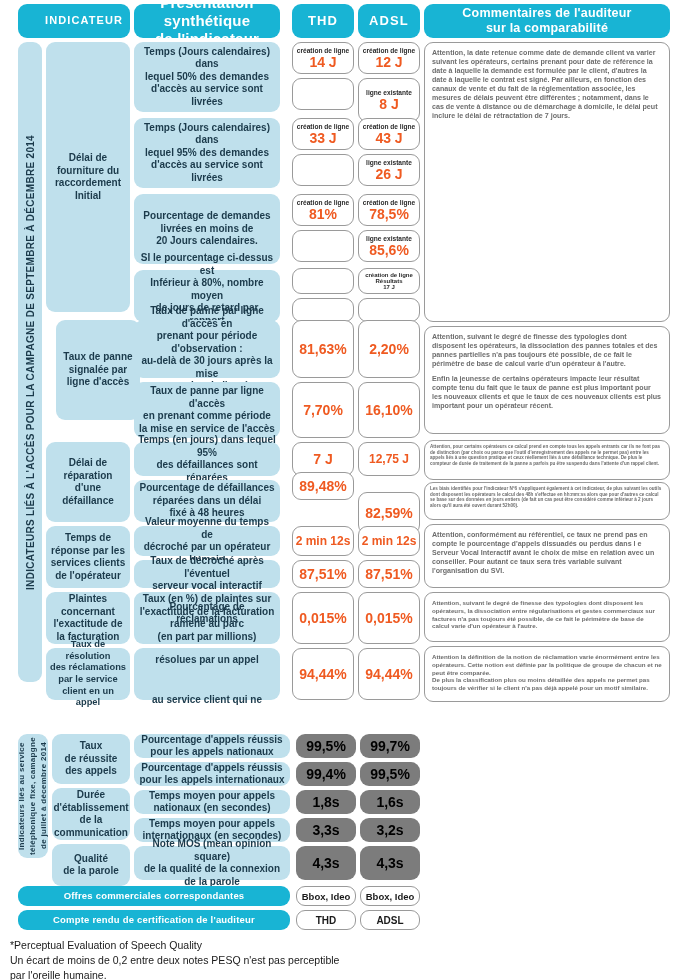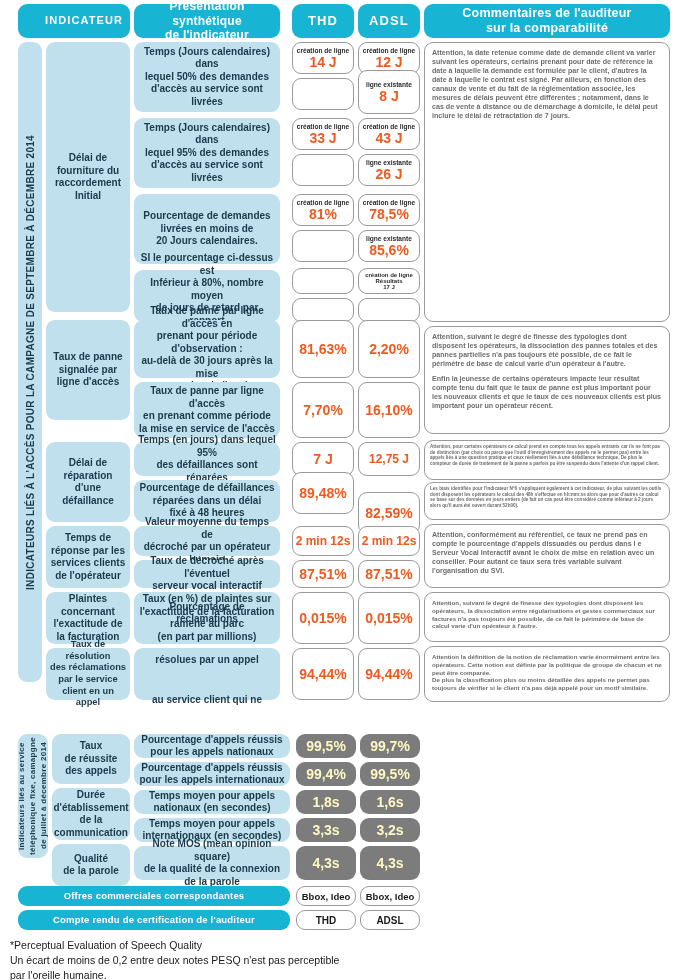--- a/index.html
+++ b/index.html
@@ -51,21 +51,21 @@
   .sublabel {
     font-size: 6.6px;
     color: #2b2b2b;
     font-weight: bold;
     line-height: 1.1;
     margin-bottom: 1px;
   }
   .sublabel2 { font-size: 6px; color:#2b2b2b; font-weight:bold; line-height:1.05; }
   .gray-box {
     background: #7c7c7c;
-    color: #fef9c3;
+    color: #000000;
     border-radius: 9px;
     font-weight: bold;
     font-size: 14px;
     display:flex; align-items:center; justify-content:center;
   }
   .note-box {
     background: #ffffff;
     border: 1px solid #9a9a9a;
     border-radius: 9px;
     color: #6d6d6d;
@@ -119,21 +119,21 @@
 </style>
 </head>
 <body>
 
 <div class="page">
 
   <div class="abs pill hdr caps" style="left:18px; top:4px; width:112px; height:34px;padding-left:20px;">
     <span>INDICATEUR</span>
   </div>
 
-  <div class="abs pill hdr" style="left:134px; top:4px; width:146px; height:34px; flex-direction:column; font-size:12px;">
+  <div class="abs pill hdr" style="left:134px; top:4px; width:146px; height:34px; flex-direction:column; font-size:15px;">
     <span>Présentation synthétique</span>
     <span>de l'indicateur</span>
   </div>
 
   <div class="abs pill hdr caps" style="left:292px; top:4px; width:62px; height:34px; font-size:13px;">
     <span>THD</span>
   </div>
 
   <div class="abs pill hdr caps" style="left:358px; top:4px; width:62px; height:34px; font-size:13px;">
     <span>ADSL</span>
@@ -148,21 +148,21 @@
     <span>INDICATEURS LIÉS À L'ACCÈS  POUR LA CAMPAGNE DE SEPTEMBRE À DÉCEMBRE 2014</span>
   </div>
 
   <div class="abs pill blue" style="left:46px; top:42px; width:84px; height:270px; flex-direction:column;">
     <span>Délai de</span>
     <span>fourniture du</span>
     <span>raccordement</span>
     <span>Initial</span>
   </div>
 
-  <div class="abs pill blue" style="left:46px; top:320px; width:84px; height:100px; flex-direction:column;">
+  <div class="abs pill blue" style="left:56px; top:320px; width:84px; height:100px; flex-direction:column;">
     <span>Taux de panne</span>
     <span>signalée par</span>
     <span>ligne d'accès</span>
   </div>
 
   <div class="abs pill blue" style="left:46px; top:442px; width:84px; height:80px; flex-direction:column;">
     <span>Délai de</span>
     <span>réparation d'une</span>
     <span>défaillance</span>
   </div>
@@ -292,41 +292,41 @@
 
   <div class="abs white-box pill" style="left:292px; top:320px; width:62px; height:58px;">
     <span class="val">81,63%</span>
   </div>
   <div class="abs white-box pill" style="left:292px; top:382px; width:62px; height:56px;">
     <span class="val">7,70%</span>
   </div>
   <div class="abs white-box pill" style="left:292px; top:442px; width:62px; height:34px;">
     <span class="val">7 J</span>
   </div>
-  <div class="abs white-box pill" style="left:292px; top:472px; width:62px; height:42px;">
+  <div class="abs white-box pill" style="left:292px; top:472px; width:62px; height:28px;">
     <span class="val">89,48%</span>
   </div>
   <div class="abs white-box pill" style="left:292px; top:526px; width:62px; height:30px;">
     <span class="val small">2 min 12s</span>
   </div>
   <div class="abs white-box pill" style="left:292px; top:560px; width:62px; height:28px;">
     <span class="val">87,51%</span>
   </div>
   <div class="abs white-box pill" style="left:292px; top:592px; width:62px; height:52px;">
     <span class="val">0,015%</span>
   </div>
   <div class="abs white-box pill" style="left:292px; top:648px; width:62px; height:52px;">
     <span class="val">94,44%</span>
   </div>
 
   <div class="abs white-box pill" style="left:358px; top:42px; width:62px; height:32px;">
     <span class="sublabel">création de ligne</span>
     <span class="val">12 J</span>
   </div>
-  <div class="abs white-box pill" style="left:358px; top:70px; width:62px; height:44px;">
+  <div class="abs white-box pill" style="left:358px; top:78px; width:62px; height:44px;">
     <span class="sublabel">ligne existante</span>
     <span class="val">8 J</span>
   </div>
   <div class="abs white-box pill" style="left:358px; top:118px; width:62px; height:32px;">
     <span class="sublabel">création de ligne</span>
     <span class="val">43 J</span>
   </div>
   <div class="abs white-box pill" style="left:358px; top:154px; width:62px; height:32px;">
     <span class="sublabel">ligne existante</span>
     <span class="val">26 J</span>

